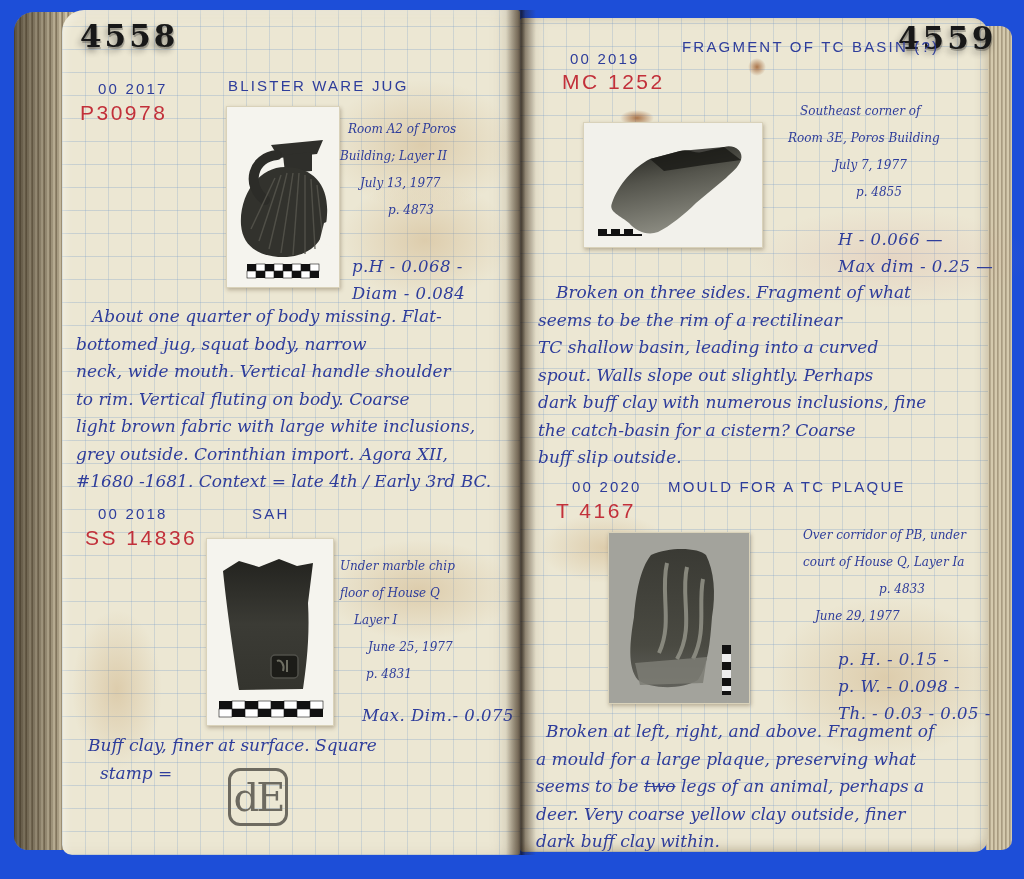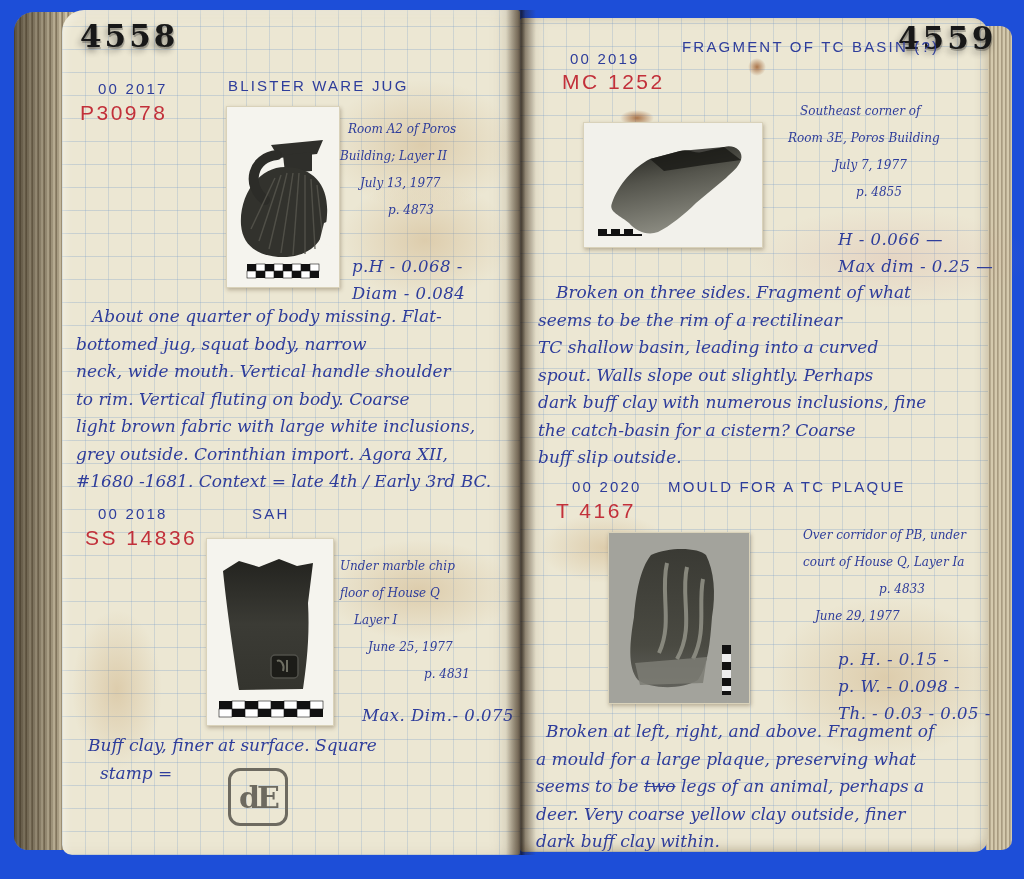--- a/index.html
+++ b/index.html
@@ -45,21 +45,21 @@
   .para{position:absolute;font-size:17px;line-height:27.5px;}
   .para div{white-space:nowrap;}
   .struck{text-decoration:line-through;}
   
   .photo{position:absolute;background:#f6f5ef;border:1px solid #d9d2ba;
     box-shadow:1px 2px 4px rgba(90,70,40,.35);}
   .photo svg{display:block;}
   
   .stampbox{position:absolute;width:54px;height:52px;border:3px solid #6d6a60;border-radius:12px;
     display:flex;align-items:center;justify-content:center;}
-  .stampbox span{font-family:"DejaVu Serif",serif;font-weight:bold;font-size:30px;color:#6d6a60;letter-spacing:-3px;}
+  .stampbox span{font-family:"DejaVu Serif",serif;font-weight:normal;font-size:40px;color:#6d6a60;letter-spacing:-3px;}
 </style>
 </head>
 <body>
 
 <div class="stage">
 
   <div class="edges-left"></div>
   <div class="edges-right"></div>
 
   <div class="page page-left">
@@ -172,21 +172,21 @@
             <rect x="103" y="170" width="13" height="8" fill="#111"></rect>
         </g>
       </svg>
     </div>
 
     <div class="hand prov" style="left:278px;top:543px;">
       <div>Under marble chip</div>
       <div>floor of House Q</div>
       <div style="padding-left:14px">Layer I</div>
       <div style="padding-left:28px">June 25, 1977</div>
-      <div style="padding-left:84px">p. 4831</div>
+      <div style="padding-left:26px">p. 4831</div>
     </div>
 
     <div class="hand meas" style="left:300px;top:692px;">
       <div>Max. Dim.-  0.075 -</div>
     </div>
 
     <div class="hand para" style="left:26px;top:722px;width:420px;">
       <div>Buff clay, finer at surface. Square</div>
       <div style="padding-left:12px">stamp =</div>
     </div>

